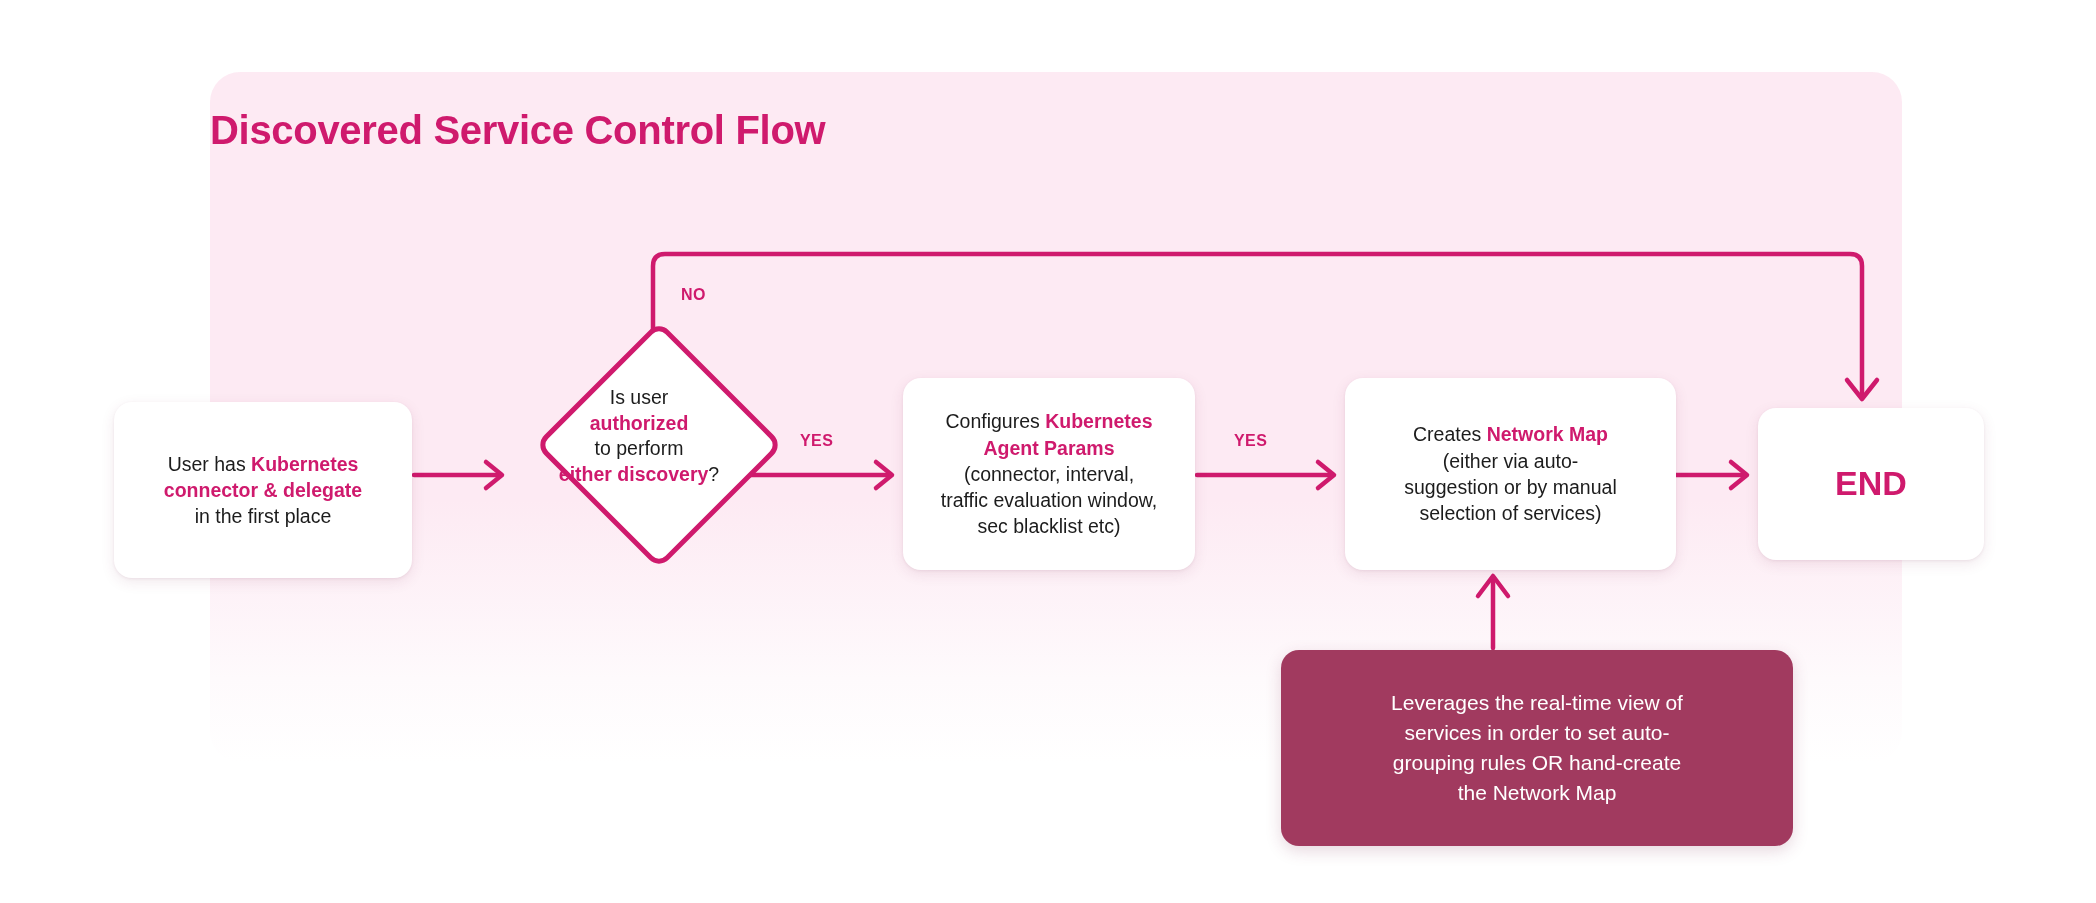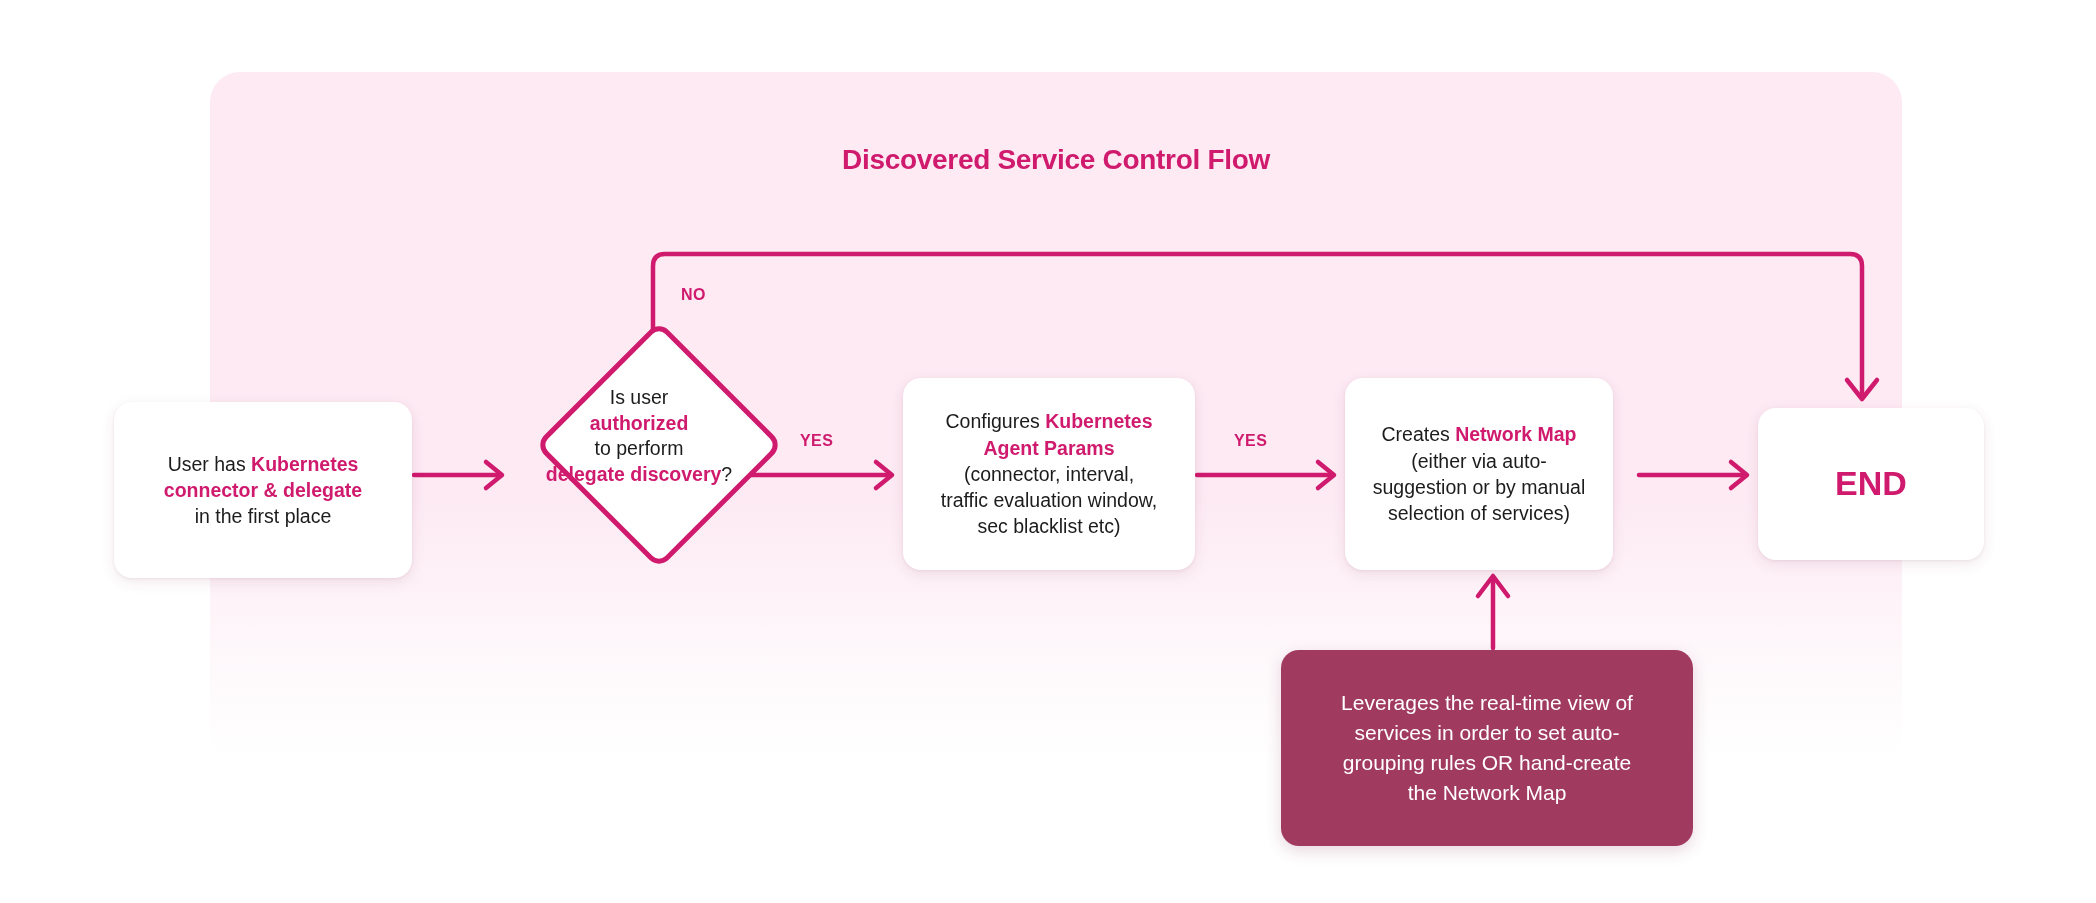--- a/index.html
+++ b/index.html
@@ -28,26 +28,25 @@
     height: 690px;
     border-radius: 30px;
     background: linear-gradient(to bottom, #fdeaf3 0%, #fdeaf3 62%, #fefafc 88%, #ffffff 100%);
   }
   
   #title {
     position: absolute;
     left: 210px;
     top: 108px;
     width: 1692px;
-    text-align: center;
-    font-size: 28px;
+    text-align: left;
+    font-size: 40px;
     font-weight: bold;
     color: #cf1a6d;
     letter-spacing: -0.3px;
-    margin-top: 36px;
   }
   
   #edges {
     position: absolute;
     left: 0;
     top: 0;
     width: 2096px;
     height: 903px;
     pointer-events: none;
   }
@@ -67,31 +66,31 @@
     line-height: 1.35;
     padding: 10px 14px;
   }
   .node .hl {
     color: #cf1a6d;
     font-weight: bold;
   }
   
   #node-start  { left: 114px;  top: 402px; width: 298px; height: 176px; }
   #node-params { left: 903px;  top: 378px; width: 292px; height: 192px; }
-  #node-map    { left: 1345px; top: 378px; width: 268px; height: 192px; }
+  #node-map    { left: 1345px; top: 378px; width: 331px; height: 192px; }
   #node-end    {
     left: 1758px; top: 408px; width: 226px; height: 152px;
     font-size: 34px; font-weight: bold; color: #cf1a6d;
   }
   
   #node-note {
     position: absolute;
     left: 1281px;
     top: 650px;
-    width: 412px;
+    width: 512px;
     height: 196px;
     box-sizing: border-box;
     background: #a13a5f;
     border-radius: 18px;
     display: flex;
     align-items: center;
     justify-content: center;
     text-align: center;
     color: #ffffff;
     font-size: 21px;
@@ -200,21 +199,21 @@
       <span>in the first place</span>
     </div>
   </div>
 
   <div id="node-decision">
     <div class="dia-shape"></div>
     <div class="dia-text">
       <span>Is user</span><br>
       <span class="hl">authorized</span><br>
       <span>to perform</span><br>
-      <span class="hl">delegate discovery</span><span>?</span>
+      <span class="hl">either discovery</span><span>?</span>
     </div>
   </div>
 
   <div class="node" id="node-params">
     <div>
       <span>Configures </span><span class="hl">Kubernetes</span><br>
       <span class="hl">Agent Params</span><br>
       <span>(connector, interval,</span><br>
       <span>traffic evaluation window,</span><br>
       <span>sec blacklist etc)</span>

